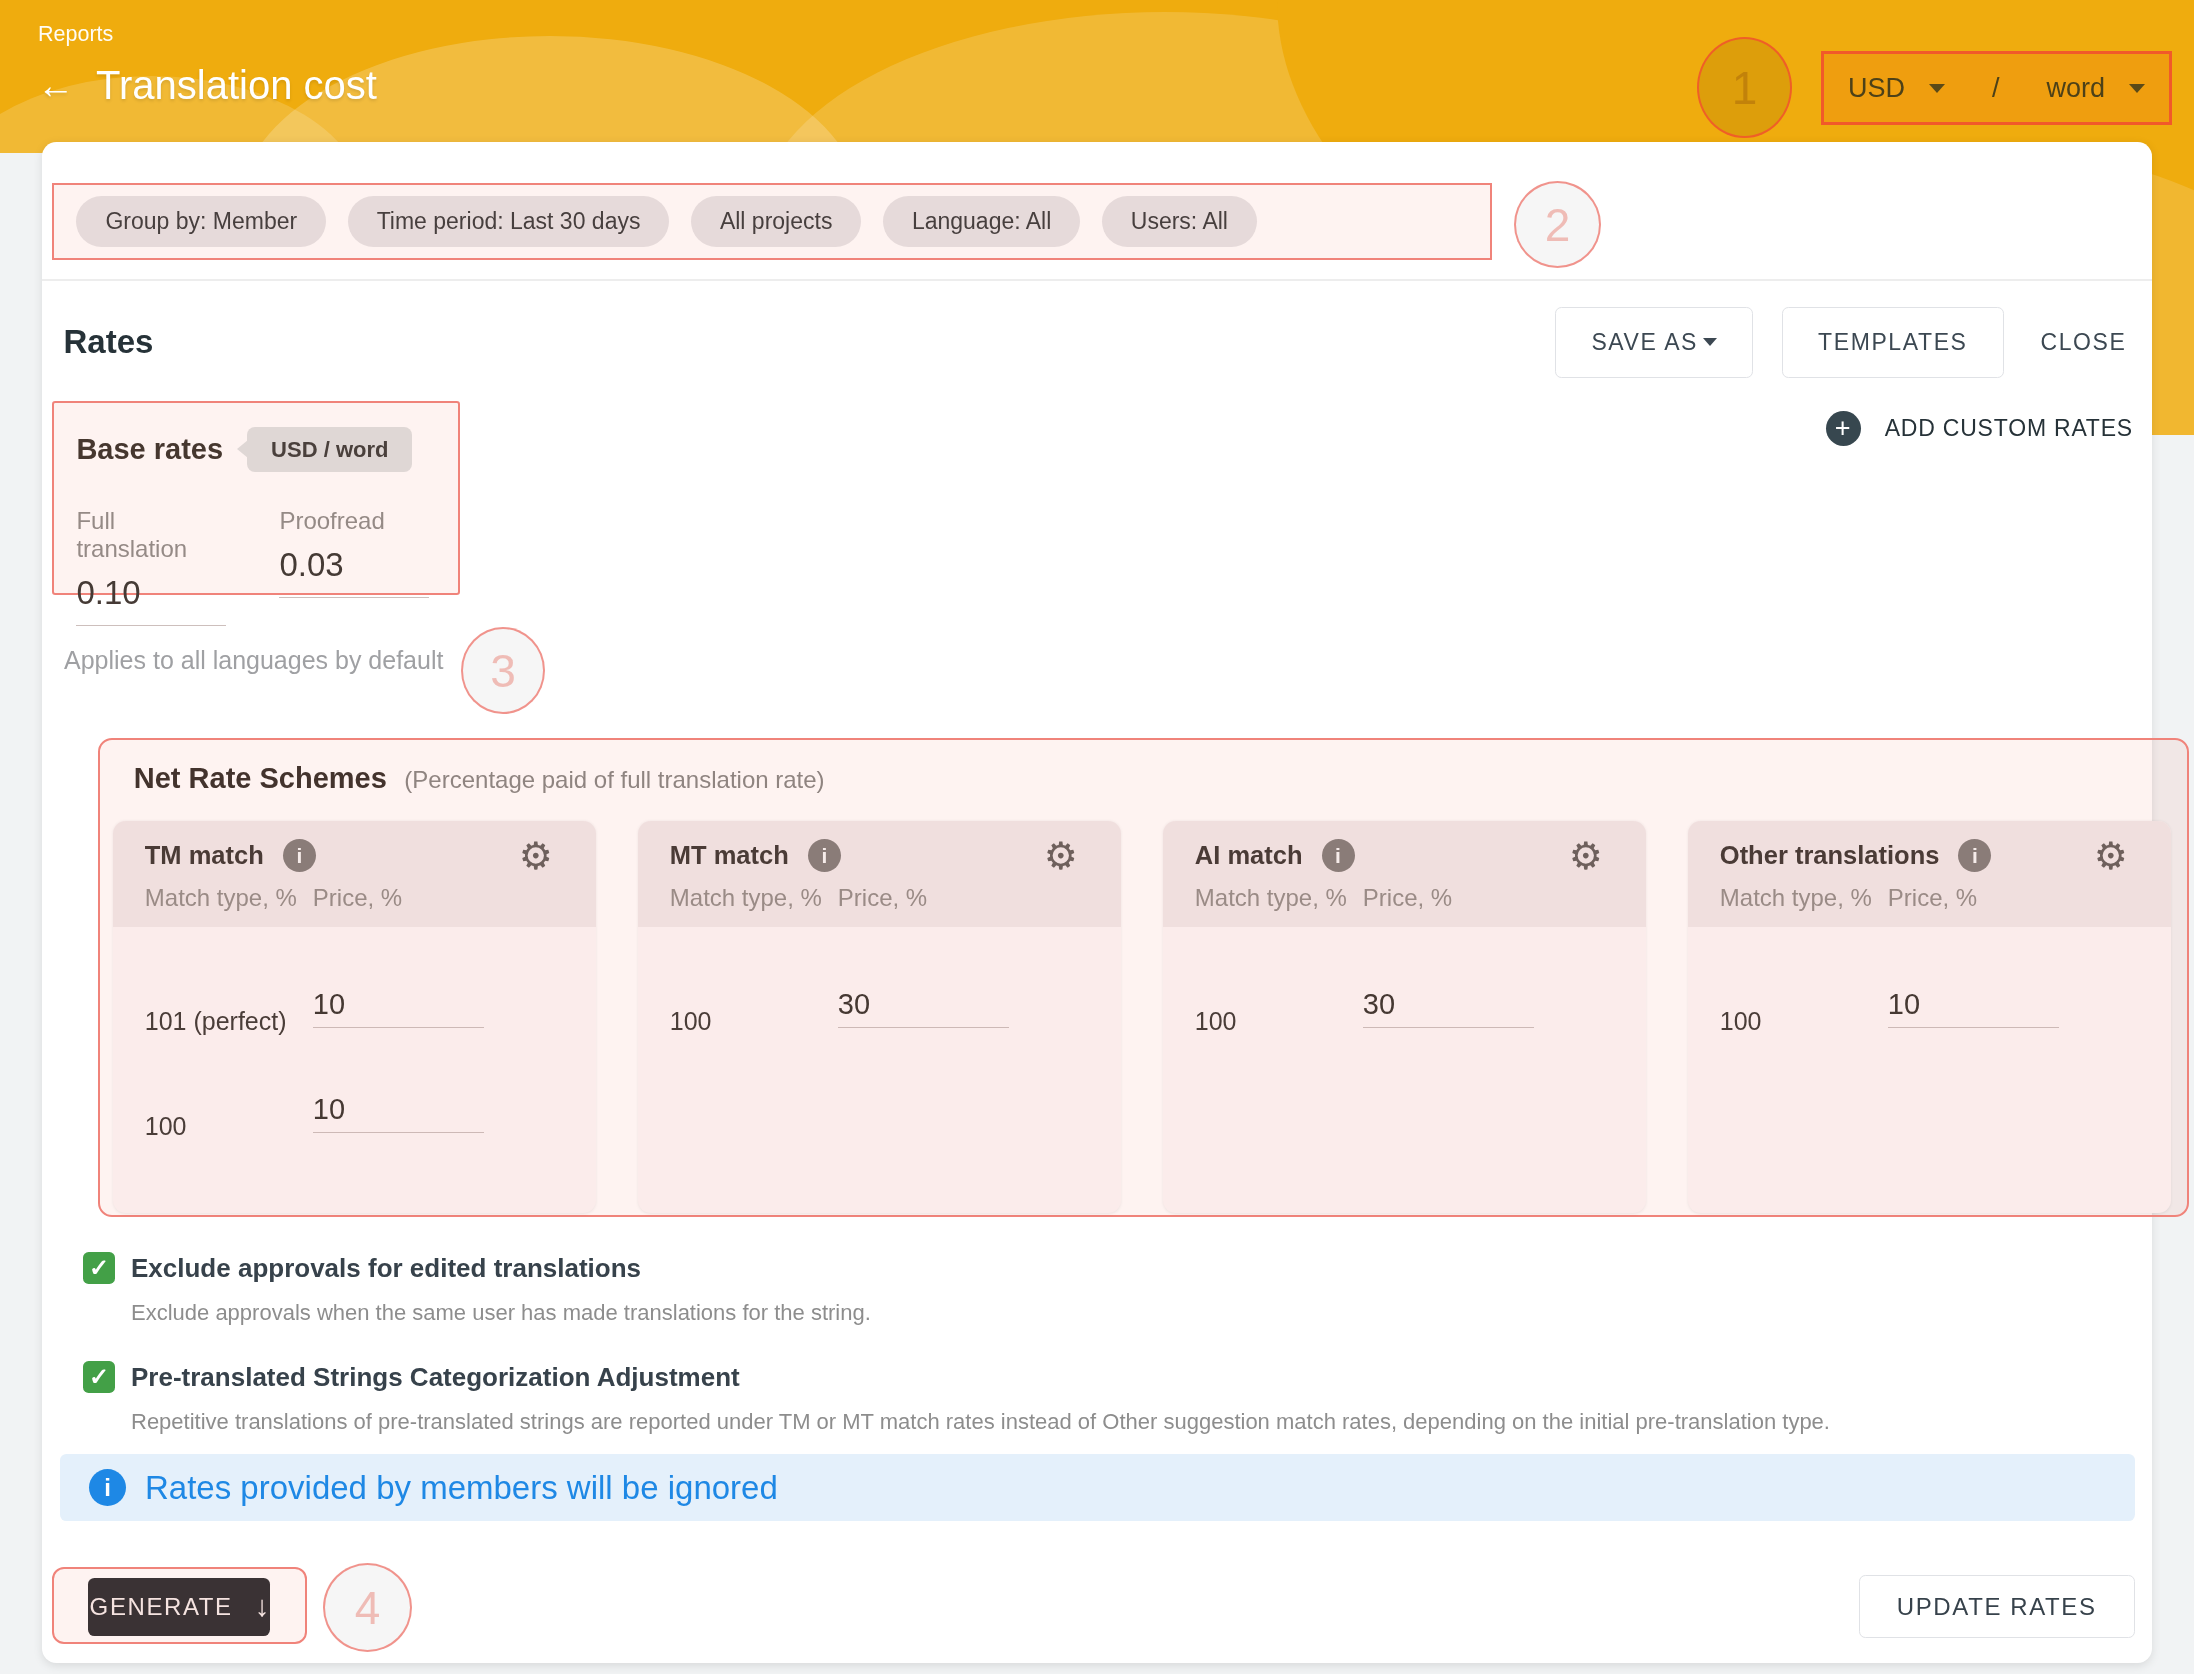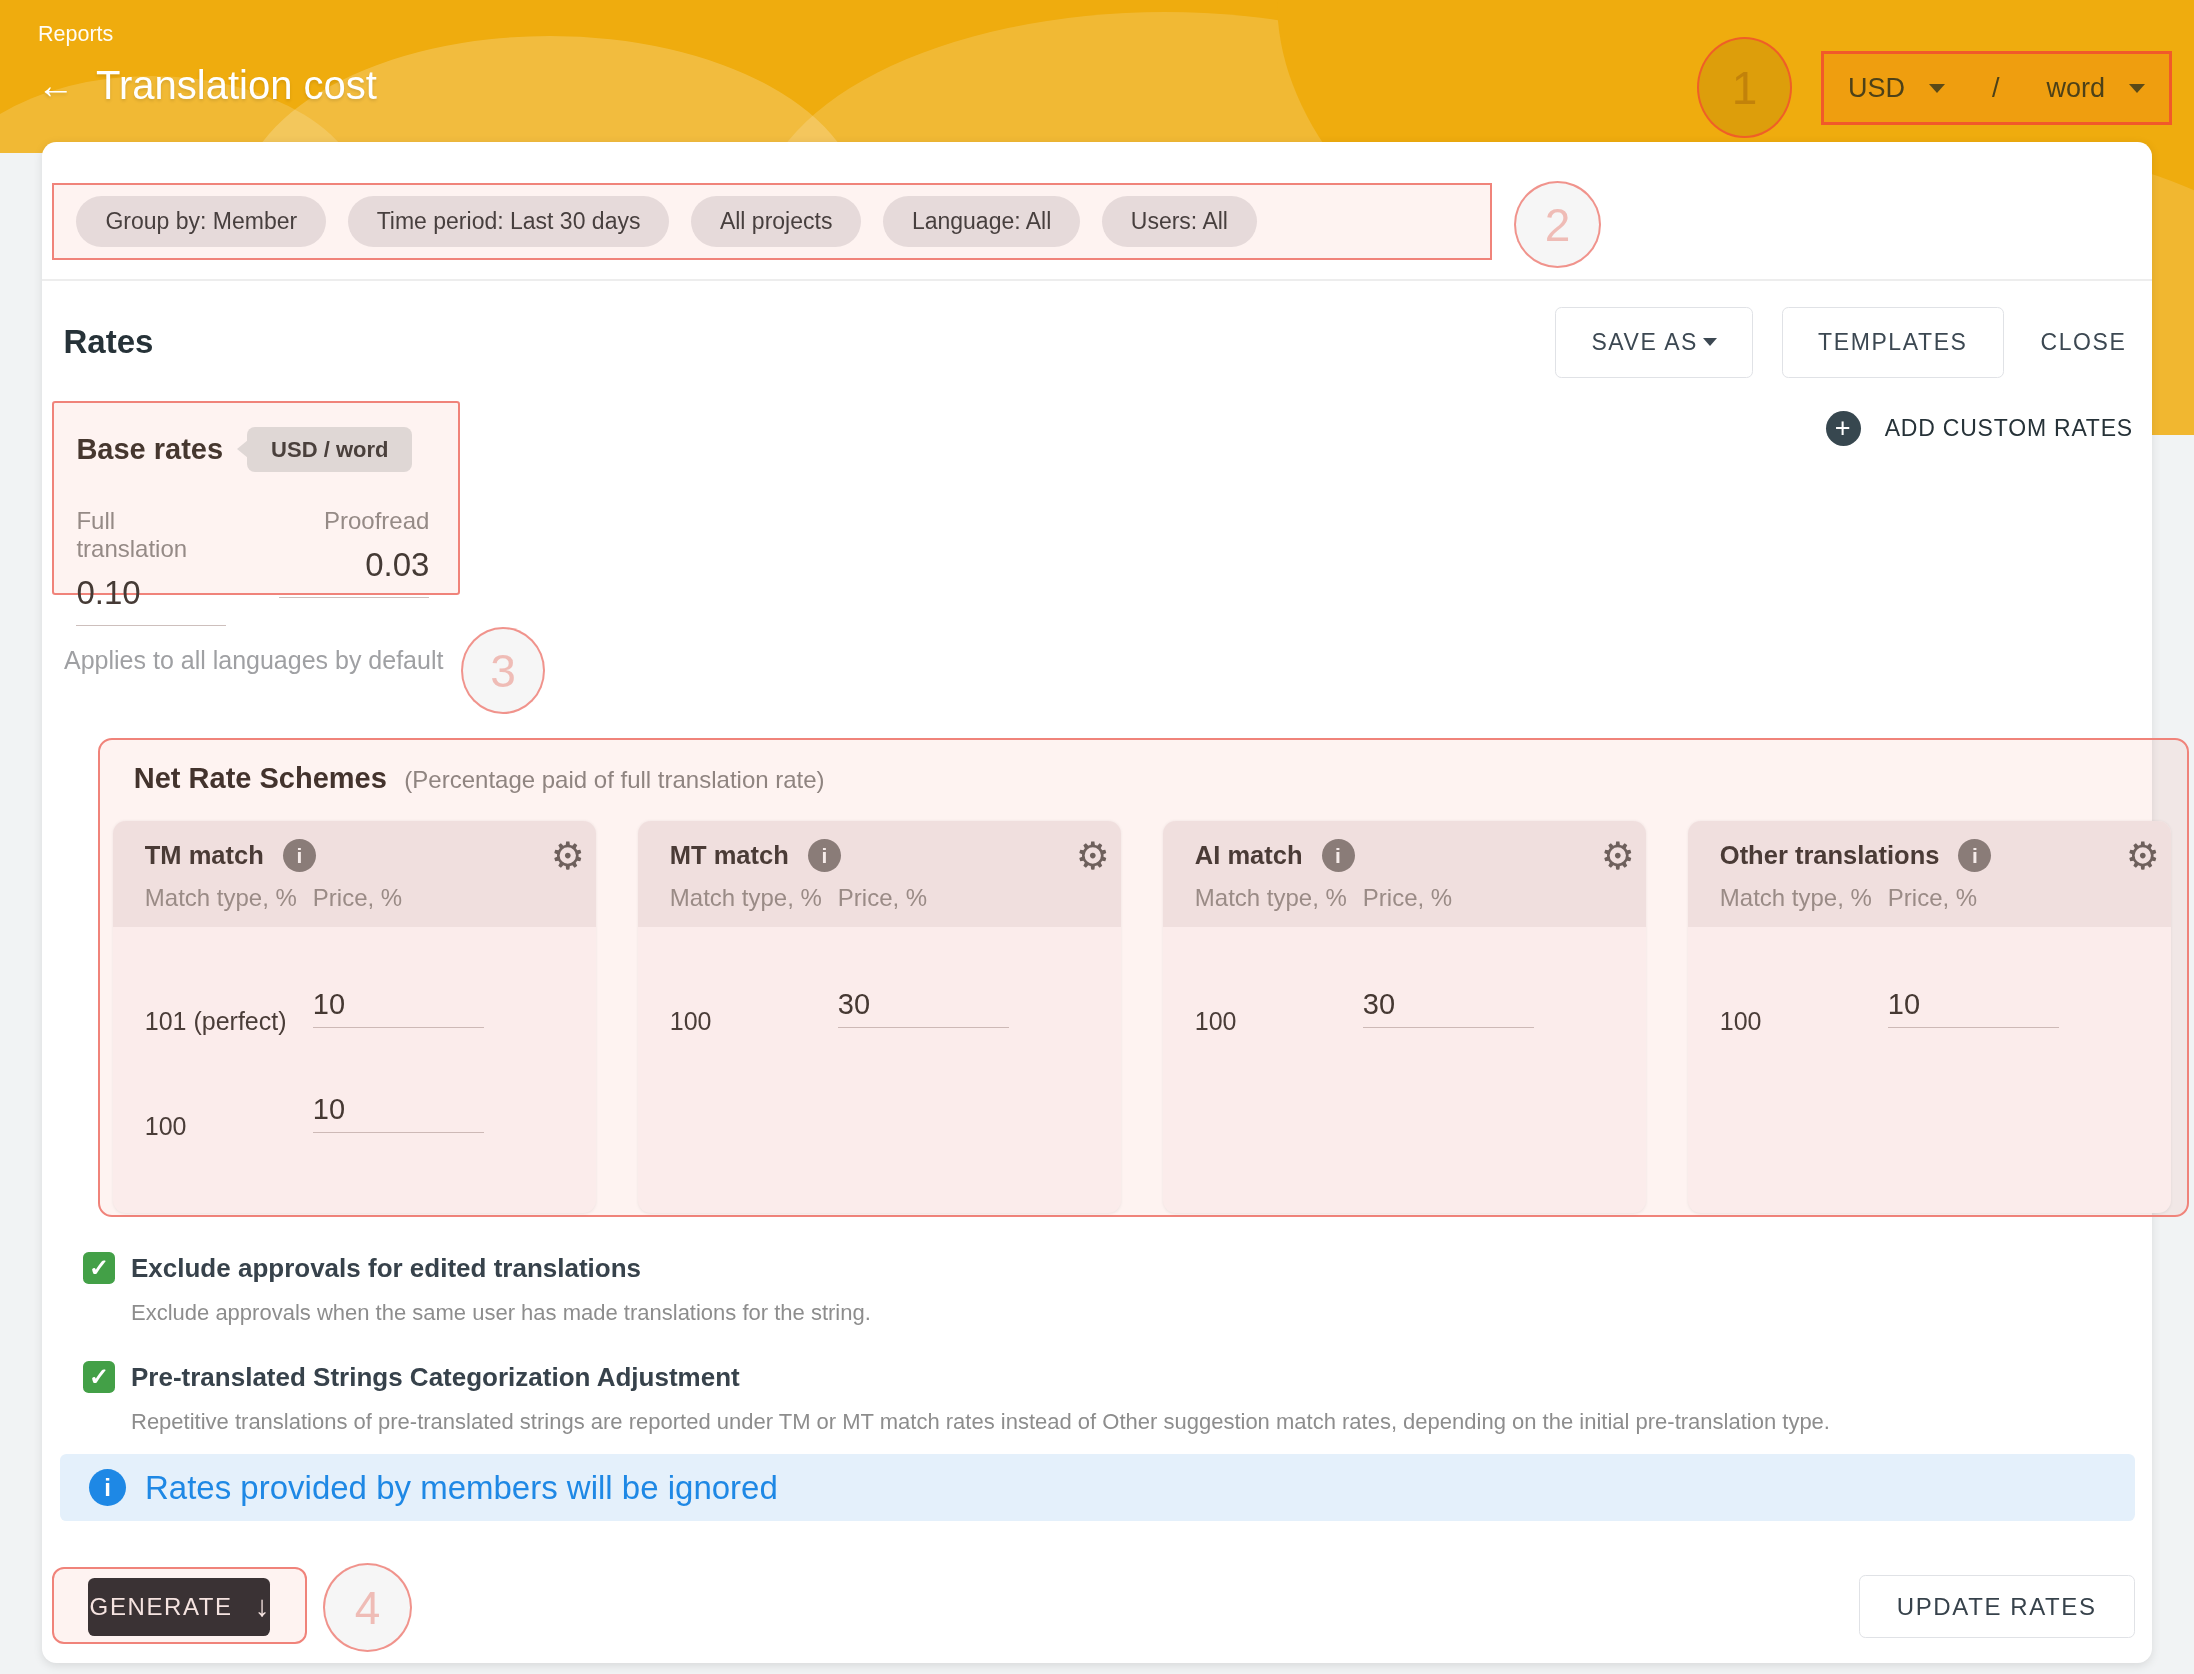--- a/index.html
+++ b/index.html
@@ -64,37 +64,37 @@
   
   .base-box{left:10.4px;top:259px;width:408px;height:194px;border-radius:3.2px;padding:24px 0 0 22px;}
   .base-title-row{display:flex;align-items:center;gap:24px;}
   .base-title{font-size:29px;font-weight:700;color:#46372F;}
   .badge{position:relative;background:#DFD7D5;border-radius:8px;padding:9.6px 24px;
          font-size:22px;font-weight:700;color:#4A403C;}
   .badge::before{content:"";position:absolute;left:-10.4px;top:50%;margin-top:-9.6px;
       border-top:9.6px solid transparent;border-bottom:9.6px solid transparent;border-right:11px solid #DFD7D5;}
   .base-fields{display:flex;margin-top:35px;}
   .bf{width:150px;}
-  .bf + .bf{margin-left:53px;text-align:right;}
+  .bf + .bf{margin-left:53px;}
   .bf .lbl{font-size:24px;color:#958A86;}
   .bf .val{font-size:33px;color:#453A35;margin-top:11px;padding-bottom:12.8px;border-bottom:1.6px solid #CDBFBC;cursor:text;}
   .add-custom{position:absolute;right:19px;top:269px;display:flex;align-items:center;gap:24px;
       font-size:23px;font-weight:500;letter-spacing:0.8px;color:#263238;cursor:default;}
   .plus-icon{width:35px;height:35px;border-radius:50%;background:#37474F;color:#fff;font-size:27px;
       display:flex;align-items:center;justify-content:center;line-height:1;}
   .note{position:absolute;left:22px;top:504px;font-size:25px;color:#9FA0A3;}
   
   .net-box{left:9px;top:596px;width:2091px;height:479px;border-radius:14px;padding:22px 0 0 12.8px;margin-left:47px;}
   .net-title-row{display:flex;align-items:baseline;gap:17.5px;margin-left:21px;}
   .net-title{font-size:29px;font-weight:700;color:#43332D;}
   .net-sub{font-size:24px;color:#8F8480;}
   .net-cards{display:flex;gap:42px;margin-top:25.5px;}
   .ncard{width:483px;height:392px;background:#FBECEB;border-radius:12.8px;overflow:hidden;
          box-shadow:0 0.8px 3.2px rgba(0,0,0,0.07);}
-  .ncard-head{background:#F0DFDE;height:106px;box-sizing:border-box;padding:16px 11px 0 32px;}
+  .ncard-head{background:#F0DFDE;height:106px;box-sizing:border-box;padding:16px 43px 0 32px;}
   .nh-top{display:flex;align-items:center;}
   .nh-title{font-size:25.5px;font-weight:700;color:#4A3B36;}
   .info-icon{width:33px;height:33px;border-radius:50%;background:#8A7C78;color:#F6ECEA;font-size:21px;
       font-weight:700;display:flex;align-items:center;justify-content:center;margin-left:19px;}
   .gear{margin-left:auto;font-size:38px;color:#6E605C;line-height:1;cursor:default;}
   .nh-cols{display:flex;margin-top:9.6px;}
   .col-a{width:168px;font-size:24px;color:#9A8B86;}
   .col-b{font-size:24px;color:#9A8B86;}
   .nrows{padding-top:17.5px;}
   .nrow{position:relative;height:105px;}

